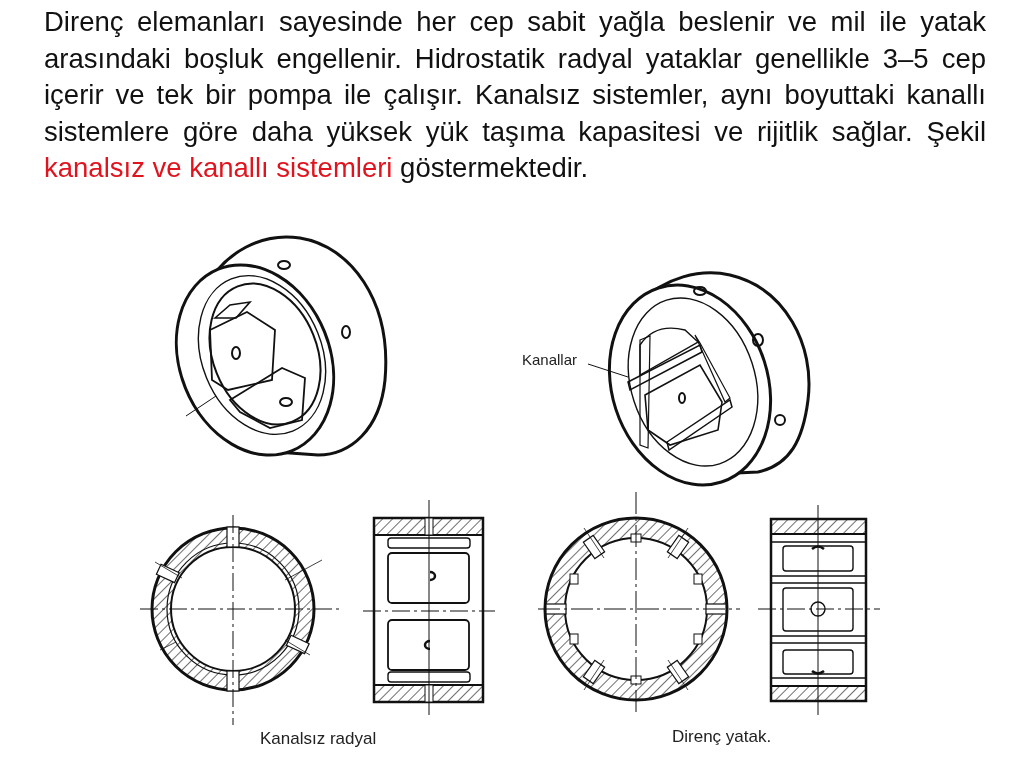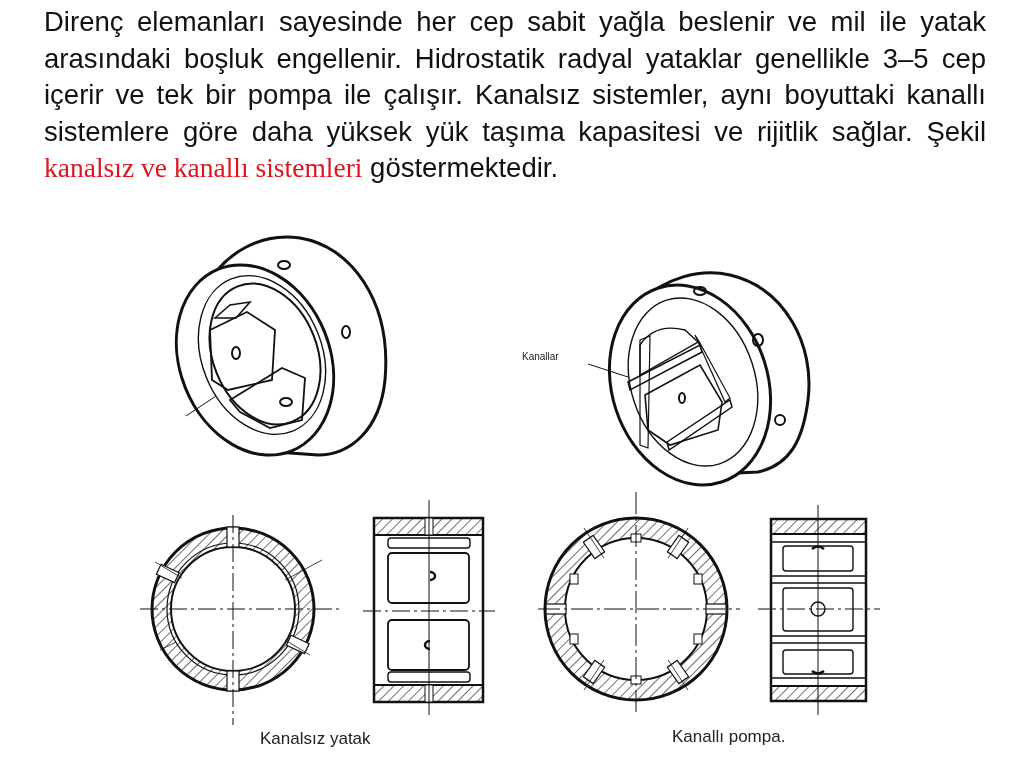--- a/index.html
+++ b/index.html
@@ -10,28 +10,28 @@
       top: 4px;
       width: 942px;
       font-family: "Liberation Sans", sans-serif;
       font-size: 27.5px;
       line-height: 36.5px;
       color: #111111;
       text-align: justify;
       text-align-last: left;
     }
     .paragraph b { font-weight: normal; }
-    .paragraph .red { color: #e0141e; font-family: Liberation Serif, serif; }
+    .paragraph .red { color: #e0141e; }
     .figure { position: absolute; left: 0; top: 0; width: 1024px; height: 767px; }
     .label {
       position: absolute;
       font-family: "Liberation Sans", sans-serif;
       color: #222222;
     }
-    .label-kanallar { left: 522px; top: 351px; font-size: 10px; }
+    .label-kanallar { left: 522px; top: 351px; font-size: 15px; }
     .label-kanalsiz { left: 260px; top: 729px; font-size: 17px; }
     .label-kanalli { left: 672px; top: 727px; font-size: 17px; }
   </style>
 </head>
 <body>
 
 <div class="paragraph">
   <span>Direnç elemanları sayesinde </span><b>her cep sabit yağla beslenir</b><span> ve mil ile yatak arasındaki boşluk </span><b>engellenir</b><span>. </span><b>Hidrostatik radyal yataklar genellikle 3–5 cep</b><span> içerir ve tek bir pompa ile çalışır. </span><b>Kanalsız sistemler</b><span>, aynı boyuttaki kanallı sistemlere göre </span><b>daha yüksek yük taşıma kapasitesi ve rijitlik</b><span> sağlar.  Şekil </span><span class="red">kanalsız ve kanallı sistemleri</span><span> göstermektedir.</span>
 </div>
 
@@ -169,14 +169,14 @@
     <rect x="783" y="650" width="70" height="24" rx="3" stroke-width="1.4"></rect>
     <circle cx="818" cy="609" r="7" stroke-width="1.4"></circle>
     <path d="M 812 549 q 6 -5 12 0" stroke-width="2.5"></path>
     <path d="M 812 671 q 6 5 12 0" stroke-width="2.5"></path>
     <line x1="818" y1="505" x2="818" y2="715" stroke-width="1"></line>
     <line x1="758" y1="609" x2="880" y2="609" stroke-width="1" stroke-dasharray="18 4 3 4"></line>
   </g>
 </svg>
 
 <div class="label label-kanallar">Kanallar</div>
-<div class="label label-kanalsiz">Kanalsız yatak</div>
-<div class="label label-kanalli">Kanallı pompa.</div>
+<div class="label label-kanalsiz">Kanalsız radyal</div>
+<div class="label label-kanalli">Direnç yatak.</div>
 
 </body></html>

